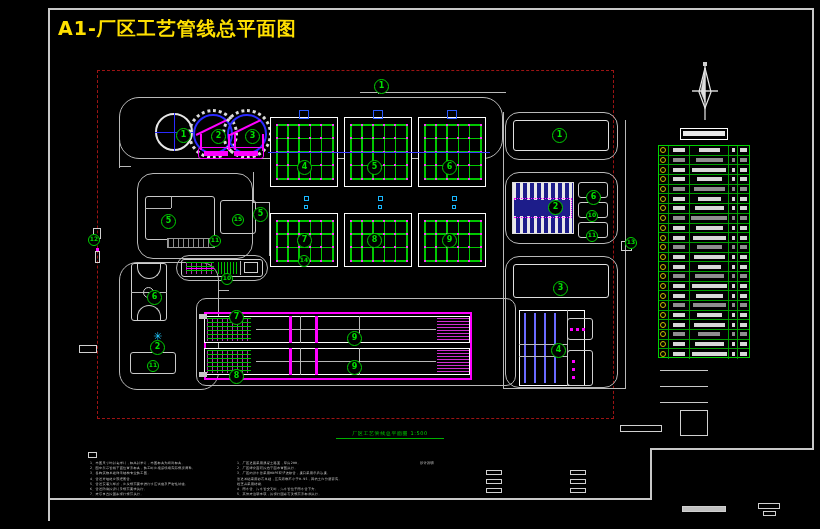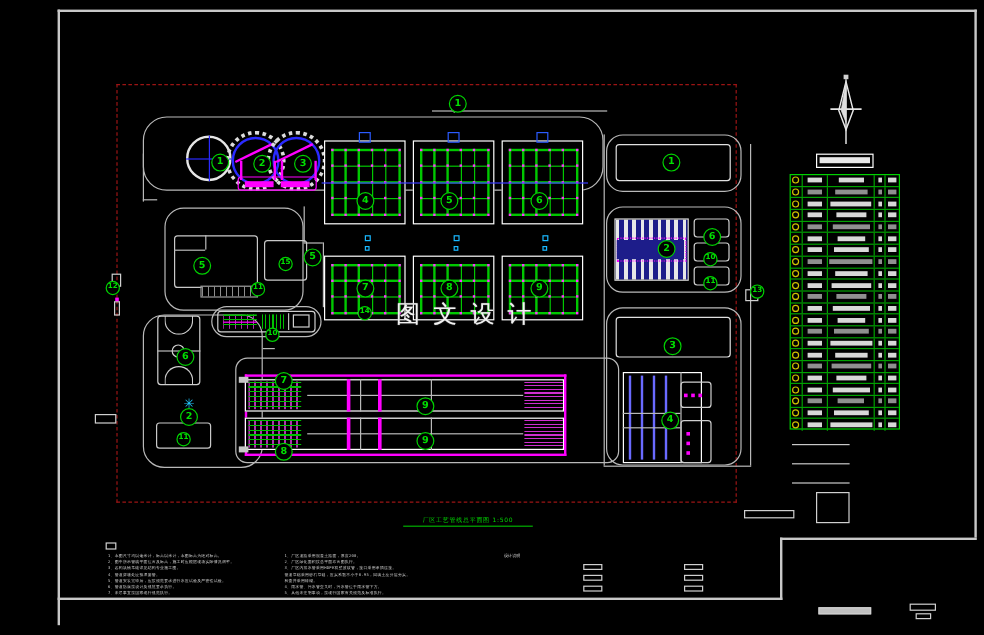--- a/index.html
+++ b/index.html
@@ -96,20 +96,21 @@
 <body>
 
 <div id="stage">
 
   <div class="sheet-border"></div>
   <div class="sheet-border-r"></div>
   <div class="sheet-bottom-step"></div>
   <div class="sheet-bottom-step2"></div>
   <div class="sheet-bottom-v"></div>
 
+  <div class="title">A1-厂区工艺管线总平面图</div>
 
   <div class="site-boundary"></div>
 
   <div class="plot" style="left:119px;top:97px;width:384px;height:62px;border-radius:20px;"></div>
   <div class="plot" style="left:137px;top:173px;width:116px;height:86px;border-radius:16px;"></div>
   <div class="plot" style="left:119px;top:262px;width:100px;height:128px;border-radius:18px;"></div>
   <div class="plot" style="left:176px;top:255px;width:92px;height:26px;border-radius:13px;"></div>
   <div class="plot" style="left:196px;top:298px;width:320px;height:88px;border-radius:10px;"></div>
   <div class="plot" style="left:505px;top:112px;width:113px;height:48px;border-radius:14px;"></div>
   <div class="plot" style="left:505px;top:172px;width:113px;height:72px;border-radius:14px;"></div>
@@ -518,21 +519,20 @@
       <div class="bub sm" style="left: 221px; top: 273px;">10</div>
       <div class="bub" style="left: 229px; top: 310px;">7</div>
       <div class="bub" style="left: 229px; top: 369px;">8</div>
       <div class="bub" style="left: 347px; top: 331px;">9</div>
       <div class="bub" style="left: 347px; top: 360px;">9</div>
       <div class="bub sm" style="left: 298px; top: 255px;">14</div>
       <div class="bub" style="left: 374px; top: 79px;">1</div>
       <div class="bub" style="left: 253px; top: 207px;">5</div>
     </div>
 
-  <div class="watermark">图文设计</div>
 
   <div class="compass">
     <svg width="34" height="62" viewBox="0 0 34 62">
       <line x1="17" y1="4" x2="17" y2="58" stroke="#c9c9c9" stroke-width="1.4"></line>
       <line x1="4" y1="29" x2="30" y2="29" stroke="#e4e4e4" stroke-width="1.4"></line>
       <path d="M17 6 L23 30 L17 46 L11 30 Z" fill="none" stroke="#e8e8e8" stroke-width="1.2"></path>
       <path d="M17 6 L13 30 L17 40 Z" fill="#dedede" stroke="#dedede" stroke-width="0.6"></path>
       <rect x="15" y="0" width="4" height="4" fill="#d0d0d0"></rect>
     </svg>
   </div>

